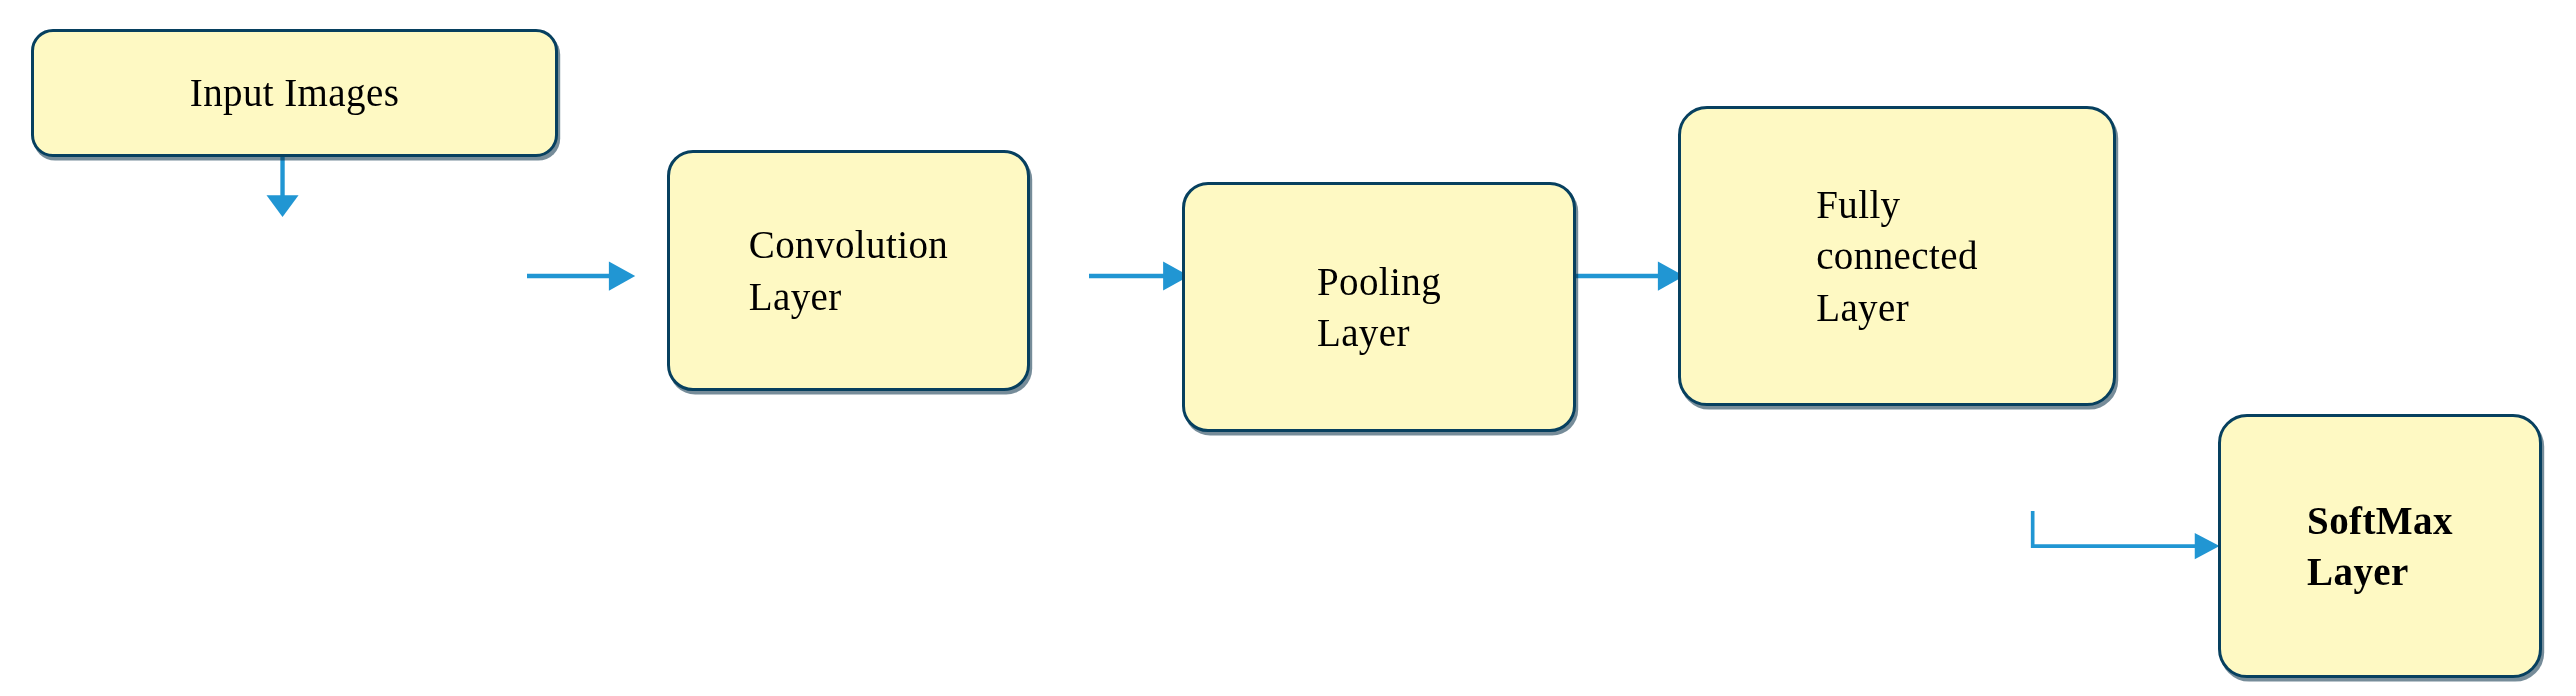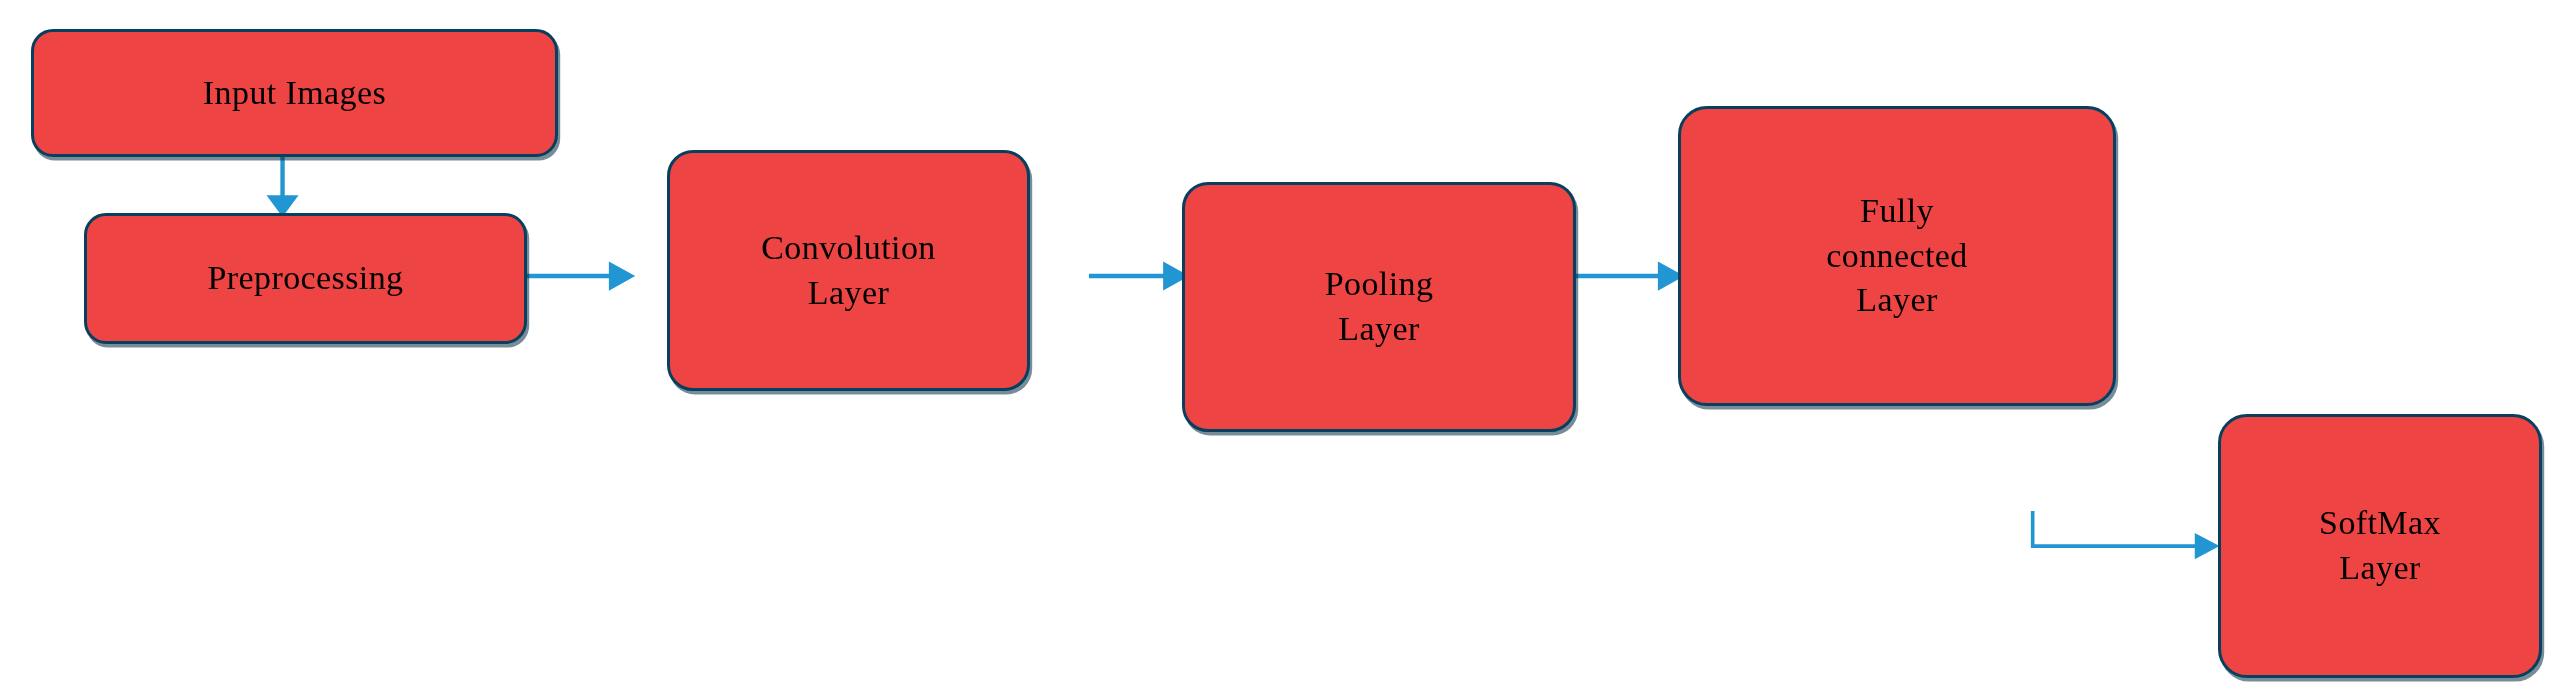--- a/index.html
+++ b/index.html
@@ -14,45 +14,44 @@
   #canvas {
     position: relative;
     width: 2576px;
     height: 697px;
     background: #ffffff;
     overflow: hidden;
   }
   .node {
     position: absolute;
     box-sizing: border-box;
-    background: #ef4444;
+    background: #fef9c3;
     border: 3.6px solid #07405F;
     border-radius: 25px;
     display: flex;
     align-items: center;
     justify-content: center;
-    text-align: center;
     color: #000000;
-    font-size: 34px;
+    font-size: 39px;
     line-height: 1.32;
     letter-spacing: 0.4px;
     box-shadow: 2.2px 3.6px 0 rgba(5, 45, 70, 0.55);
   }
   .node .label {
     display: block;
     padding: 0 10.2px;
     white-space: pre-line;
   }
   
   #node-input-images     { left: 31px;   top: 29px;  width: 527px;  height: 128px; border-radius: 22px; }
   #node-preprocessing    { left: 84px;  top: 213px; width: 443px;  height: 131px; border-radius: 22px; }
   #node-convolution      { left: 667px;  top: 150px; width: 363px;  height: 241px; border-radius: 26px; }
   #node-pooling          { left: 1182px; top: 146px; width: 394px;  height: 250px; border-radius: 26px; margin-top: 36px; }
   #node-fully-connected  { left: 1678px; top: 106px; width: 438px;  height: 300px; border-radius: 29px; }
-  #node-softmax          { left: 2218px; top: 414px; width: 324px;  height: 264px; border-radius: 29px; }
+  #node-softmax          { left: 2218px; top: 414px; width: 324px;  height: 264px; border-radius: 29px; font-weight: bold; }
 
   
   .edge {
     position: absolute;
     pointer-events: none;
   }
   .edge svg { display: block; overflow: visible; }
 </style>
 </head>
 <body>
@@ -91,23 +90,20 @@
     <svg width="219" height="95" viewBox="0 0 300 130">
       <polyline points="16,0 16,48 240,48" fill="none" stroke="#2196D3" stroke-width="5"></polyline>
       <polygon points="272,48 238,30 238,66" fill="#2196D3"></polygon>
     </svg>
   </div>
 
   <div class="node" id="node-input-images">
     <span class="label">Input Images</span>
   </div>
 
-  <div class="node" id="node-preprocessing">
-    <span class="label">Preprocessing</span>
-  </div>
 
   <div class="node" id="node-convolution">
     <span class="label">Convolution
 Layer</span>
   </div>
 
   <div class="node" id="node-pooling">
     <span class="label">Pooling
 Layer</span>
   </div>

